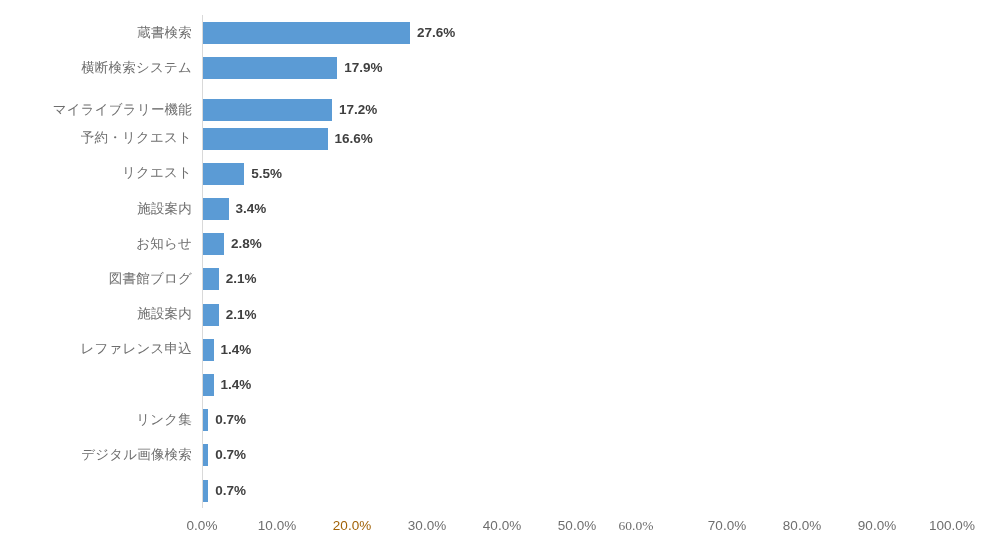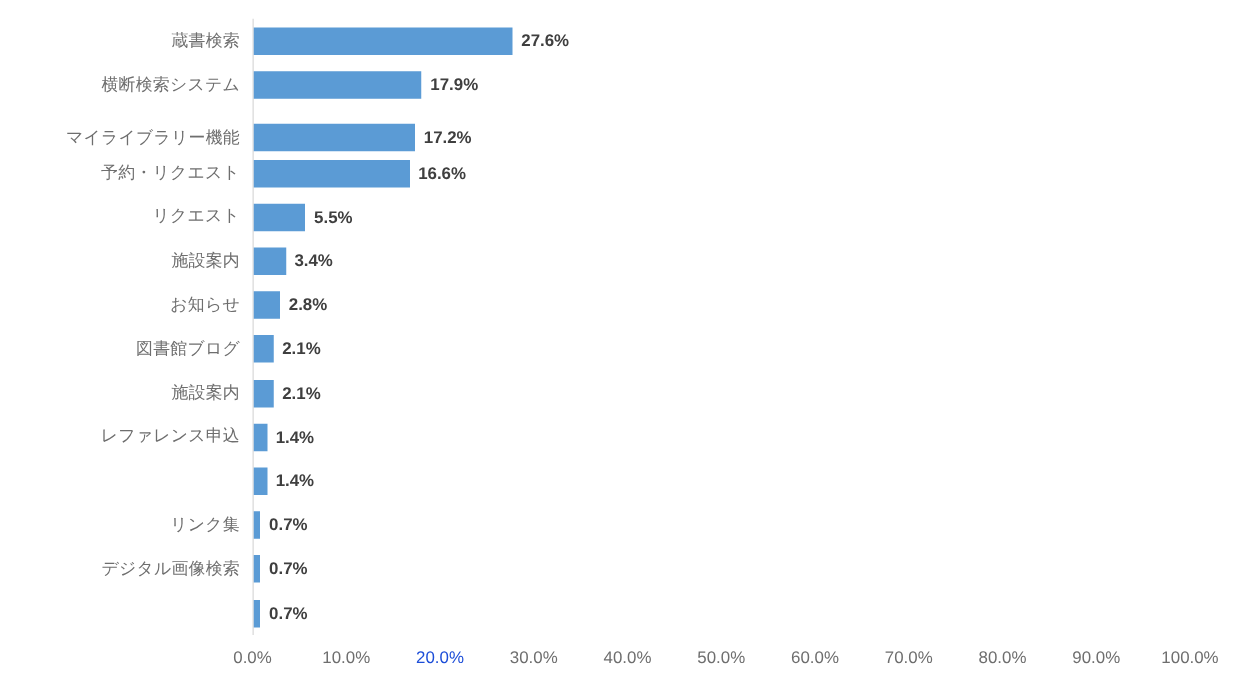--- a/index.html
+++ b/index.html
@@ -176,23 +176,23 @@
         <div class="row" style="top: 472.6px;">
           <div class="cat-label"></div>
           <div class="bar" style="width: 5.25px; background: rgb(91, 155, 213);"></div>
           <div class="bar-value" style="left: 215.25px; color: rgb(63, 63, 63);">0.7%</div>
         </div>
       </div>
   </div>
   <div class="x-axis" id="x-axis">
       <div class="x-tick" style="left: 202px; color: rgb(110, 110, 110);">0.0%</div>
       <div class="x-tick" style="left: 277px; color: rgb(110, 110, 110);">10.0%</div>
-      <div class="x-tick" style="left: 352px; color: #1d4ed8;">20.0%</div>
+      <div class="x-tick" style="left: 352px; color: #a16207;">20.0%</div>
       <div class="x-tick" style="left: 427px; color: rgb(110, 110, 110);">30.0%</div>
       <div class="x-tick" style="left: 502px; color: rgb(110, 110, 110);">40.0%</div>
       <div class="x-tick" style="left: 577px; color: rgb(110, 110, 110);">50.0%</div>
-      <div class="x-tick" style="left: 652px; color: rgb(110, 110, 110);">60.0%</div>
+      <div class="x-tick" style="left: 636px; color: rgb(110, 110, 110); font-family: Liberation Serif, serif;">60.0%</div>
       <div class="x-tick" style="left: 727px; color: rgb(110, 110, 110);">70.0%</div>
       <div class="x-tick" style="left: 802px; color: rgb(110, 110, 110);">80.0%</div>
       <div class="x-tick" style="left: 877px; color: rgb(110, 110, 110);">90.0%</div>
       <div class="x-tick" style="left: 952px; color: rgb(110, 110, 110);">100.0%</div>
     </div>
 </div>
 
 </body></html>

